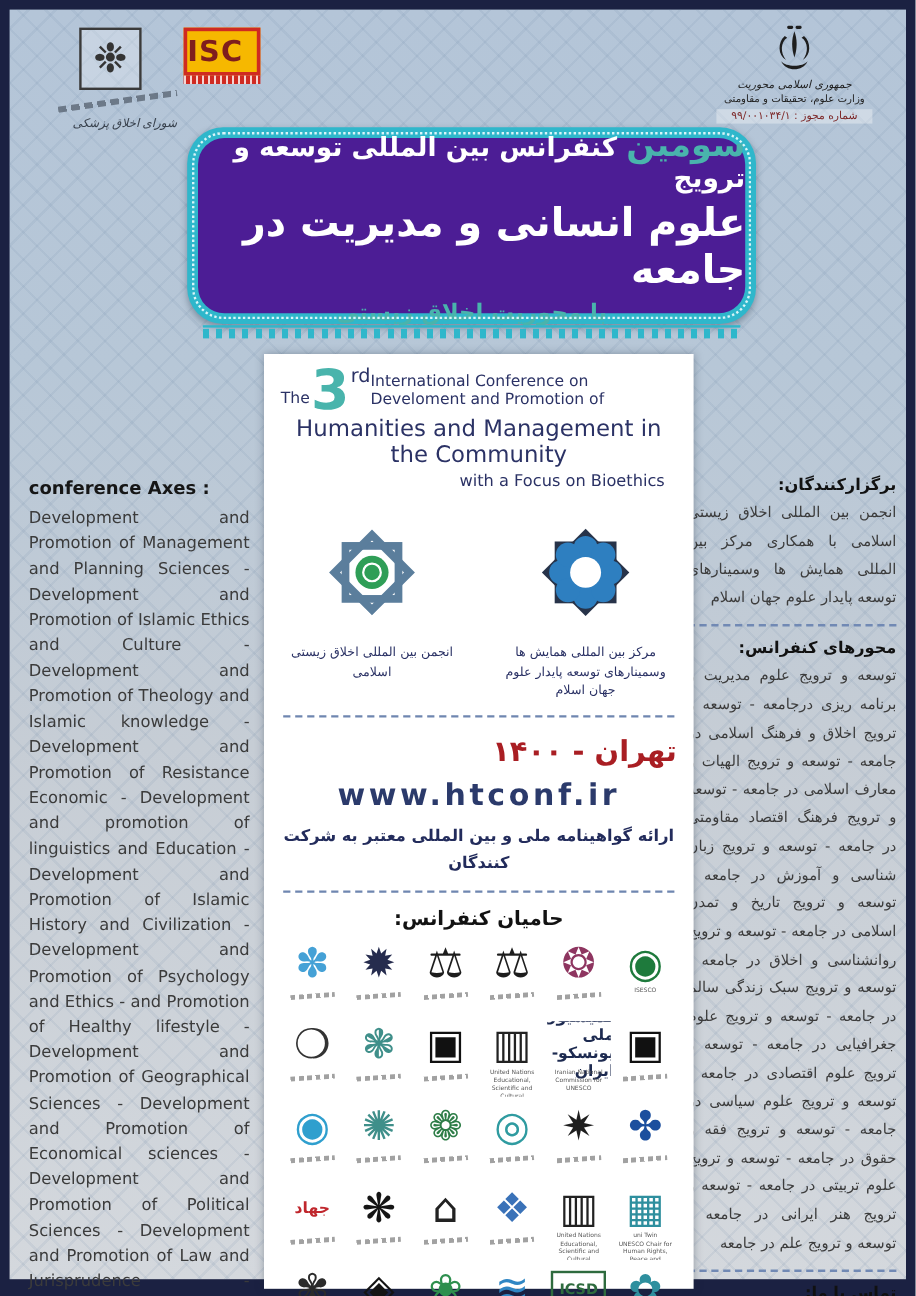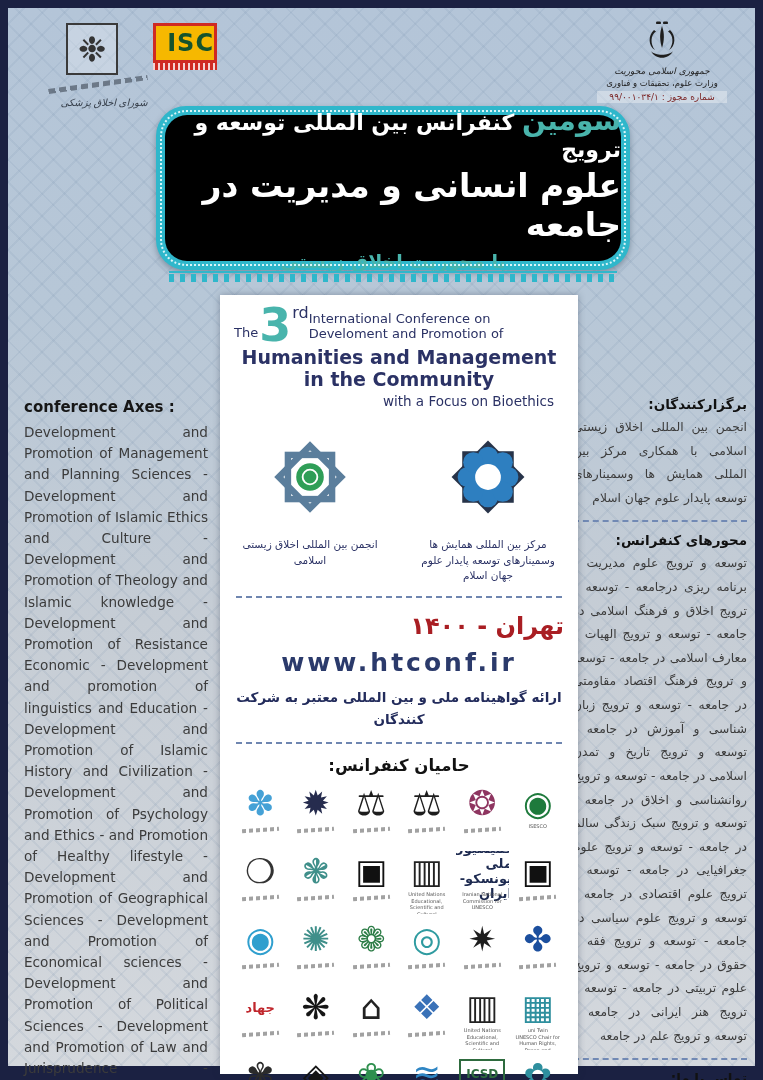--- a/index.html
+++ b/index.html
@@ -17,33 +17,33 @@
       linear-gradient(180deg,#b4c5d8 0%,#b7c7d7 28%,#c6cdd5 58%,#d4d8dd 100%);
   }
   
   .hdr-left{position:absolute;left:30px;top:15px;width:180px;}
   .uni-emblem{width:52px;height:52px;border:2px solid #3a3a3a;display:flex;align-items:center;justify-content:center;
     font-size:34px;color:#343434;background:rgba(255,255,255,.25);margin-left:28px;}
   .uni-cap-squig{height:5px;width:100px;margin:7px 0 0 10px;
     background:repeating-linear-gradient(90deg,#55606e 0 7px,transparent 7px 11px);opacity:.75;transform:rotate(-8deg);}
   .uni-cap-line{margin:10px 0 0 6px;font-size:10px;color:#39424e;direction:rtl;text-align:center;width:120px;font-style:italic;font-family:Liberation Serif, serif;}
   .isc-box{position:absolute;left:145px;top:15px;width:64px;height:40px;background:#f6b800;border:3px solid #cf2a22;
-    display:flex;align-items:center;justify-content:flex-end;font-weight:bold;font-size:24px;color:#14532d;letter-spacing:1px;}
+    display:flex;align-items:center;justify-content:flex-start;font-weight:bold;font-size:24px;color:#7f1d1d;letter-spacing:1px;}
   .isc-strip{position:absolute;left:145px;top:55px;width:64px;height:7px;background:#cf2a22;
     background-image:repeating-linear-gradient(90deg,rgba(255,255,255,.8) 0 2px,transparent 2px 5px);}
   .hdr-right{position:absolute;right:28px;top:12px;width:130px;text-align:center;}
   .iran-emblem{display:block;margin:0 auto;}
   .hdr-right .gov1{font-size:9px;color:#222;margin-top:2px;direction:rtl;font-style:italic;}
   .hdr-right .gov2{font-size:8.5px;color:#222;direction:rtl;margin-top:2px;}
   .hdr-right .lic{font-size:9px;color:#7c2626;direction:rtl;margin-top:3px;background:rgba(255,255,255,.35);padding:1px 2px;}
   
   .banner-wrap{position:absolute;left:148px;top:98px;width:474px;height:164px;
     background:#2fb7cb;border-radius:30px;padding:9px;box-shadow:0 3px 6px rgba(20,40,60,.35);
     outline:2px dotted #d9f5f8;outline-offset:-6px;}
-  .banner{width:100%;height:100%;background:#000000;border-radius:22px;
+  .banner{width:100%;height:100%;background:#4c1d95;border-radius:22px;
     display:flex;flex-direction:column;align-items:center;justify-content:center;direction:rtl;}
   .banner .l1{font-size:22px;font-weight:bold;color:#fff;}
   .banner .l1 .accent{color:#49b4ac;font-size:28px;}
   .banner .l2{font-size:33px;font-weight:bold;color:#fff;margin-top:4px;padding-left:12px;}
   .banner .l3{font-size:19px;font-weight:bold;color:#49b4ac;margin-top:6px;}
   .banner-fringe{position:absolute;left:161px;top:266px;width:448px;height:8px;
     background:repeating-linear-gradient(90deg,#2fb7cb 0 5px,transparent 5px 11px);}
   .banner-fringe::before{content:"";position:absolute;left:0;top:-3px;width:100%;height:2px;background:#2fb7cb;}
   
   .left-col{position:absolute;left:10px;top:390px;width:196px;padding:0 6px;}
@@ -55,21 +55,21 @@
   .dash{border:none;border-top:2px dashed #7189b4;margin:10px 0;}
   
   .card{position:absolute;left:212px;top:287px;width:358px;height:779px;background:#fff;
     box-shadow:0 0 7px rgba(30,40,60,.35);padding:12px 14px 8px 14px;}
   .title-block{color:#2b3265;}
   .t-row{display:flex;align-items:flex-end;justify-content:center;}
   .t-the{font-size:13px;margin-bottom:4px;}
   .t-num{font-size:46px;font-weight:bold;color:#49b4ac;line-height:.8;margin:0 1px;}
   .t-ord{font-size:16px;align-self:flex-start;margin-top:-4px;}
   .t-l1{font-size:13px;margin-bottom:3px;}
-  .t-l2{font-size:19px;font-weight:bold;text-align:center;margin-top:2px;}
+  .t-l2{font-size:19px;font-weight:normal;text-align:center;margin-top:2px;}
   .t-l3{font-size:13.5px;text-align:right;margin:3px 10px 0 0;}
   .org-logos{display:flex;justify-content:center;gap:38px;margin-top:22px;}
   .org{width:140px;text-align:center;}
   .org .cap{font-size:10.5px;color:#2b3265;direction:rtl;line-height:1.5;margin-top:10px;}
   .divider{border:none;border-top:2px dashed #6f86b0;margin:12px 2px;}
   .city{font-size:24px;font-weight:bold;color:#a91e23;text-align:right;direction:rtl;margin-top:14px;}
   .url{font-size:25px;font-weight:bold;color:#2b3a6b;text-align:center;letter-spacing:3px;margin-top:8px;}
   .cert{font-size:13.5px;font-weight:bold;color:#232c5c;text-align:center;direction:rtl;line-height:1.6;margin-top:10px;}
   .sp-head{font-size:16.5px;font-weight:bold;color:#121212;text-align:center;direction:rtl;margin:10px 0 8px 0;}
   .sp-grid{display:grid;grid-template-columns:repeat(6,1fr);row-gap:5px;column-gap:3px;}
@@ -104,21 +104,21 @@
         <g fill="#1e1e1e">
           <path d="M23 6 C20.5 13 20.5 20 23 28 C25.5 20 25.5 13 23 6 Z"></path>
           <path d="M15 10 C9 15 9 26 16 30 C11 24 11.5 15 17 11.5 Z"></path>
           <path d="M31 10 C37 15 37 26 30 30 C35 24 34.5 15 29 11.5 Z"></path>
           <path d="M12 31 C16 36 30 36 34 31 C30 40 16 40 12 31 Z"></path>
           <rect x="17" y="1.5" width="5" height="2.6" rx="1.2"></rect>
           <rect x="24" y="1.5" width="5" height="2.6" rx="1.2"></rect>
         </g>
       </svg>
       <div class="gov1">جمهوری اسلامی محوریت</div>
-      <div class="gov2">وزارت علوم، تحقیقات و فناوری</div>
+      <div class="gov2">وزارت علوم، تحقیقات و مقاومتی</div>
       <div class="lic">شماره مجوز : ۹۹/۰۰۱۰۳۴/۱</div>
     </div>
 
     <div class="banner-wrap">
       <div class="banner">
         <div class="l1">
           <span class="accent">سومین</span>
           <span>کنفرانس بین المللی توسعه و ترویج</span>
         </div>
         <div class="l2">علوم انسانی و مدیریت در جامعه</div>

